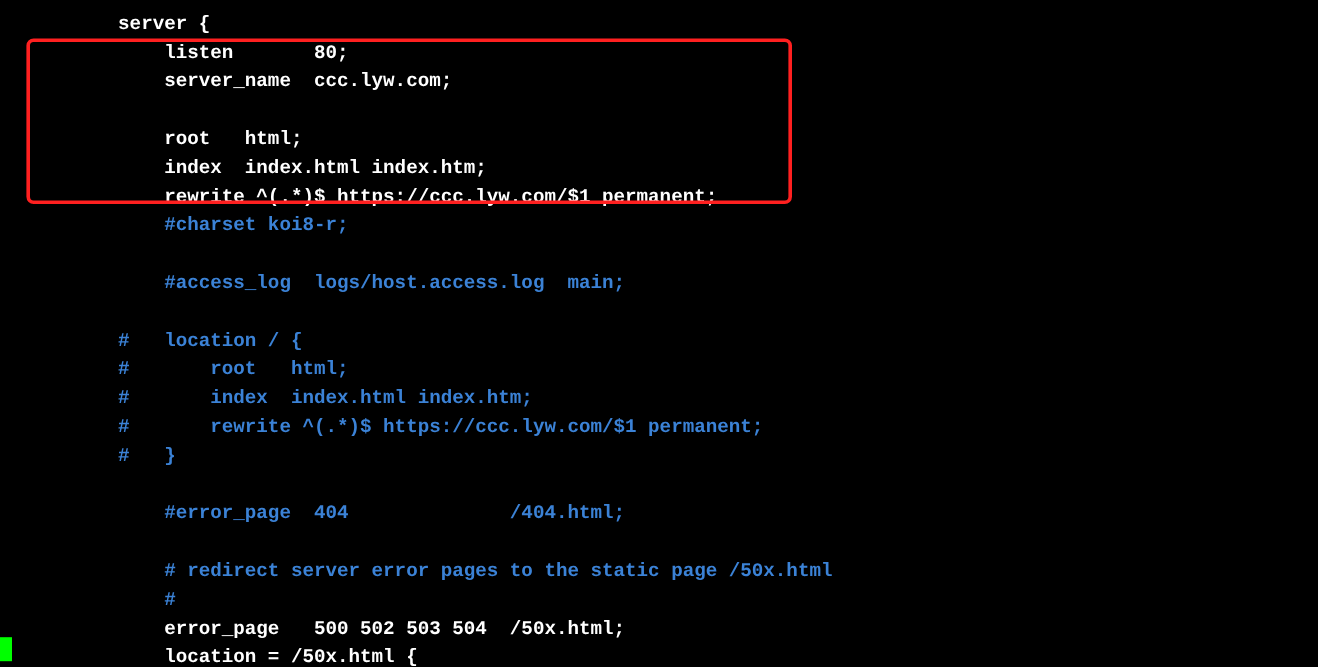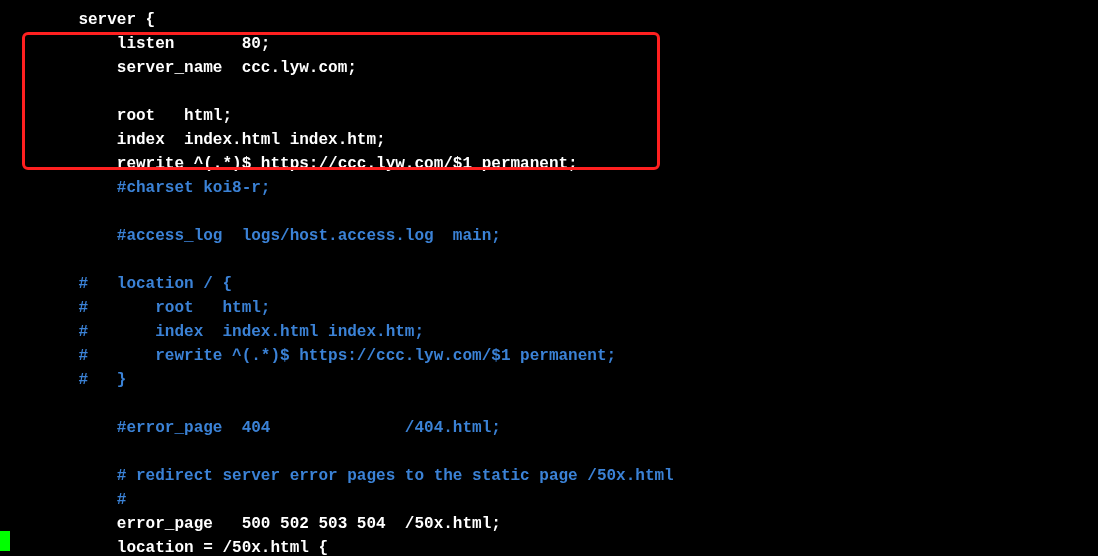--- a/index.html
+++ b/index.html
@@ -13,21 +13,21 @@
       width: 1098px;
       height: 556px;
       overflow: hidden;
       position: relative;
     }
     .code-container {
       white-space: pre;
       line-height: 1.5;
     }
     .line {
-      padding-left: 40px;
+      padding-left: 60px;
       min-height: 24px;
     }
     .white { color: #ffffff; }
     .blue { color: #3b82d6; }
     .highlight-box {
       position: absolute;
       border: 3px solid #ff2020;
       border-radius: 6px;
       top: 32px;
       left: 22px;

